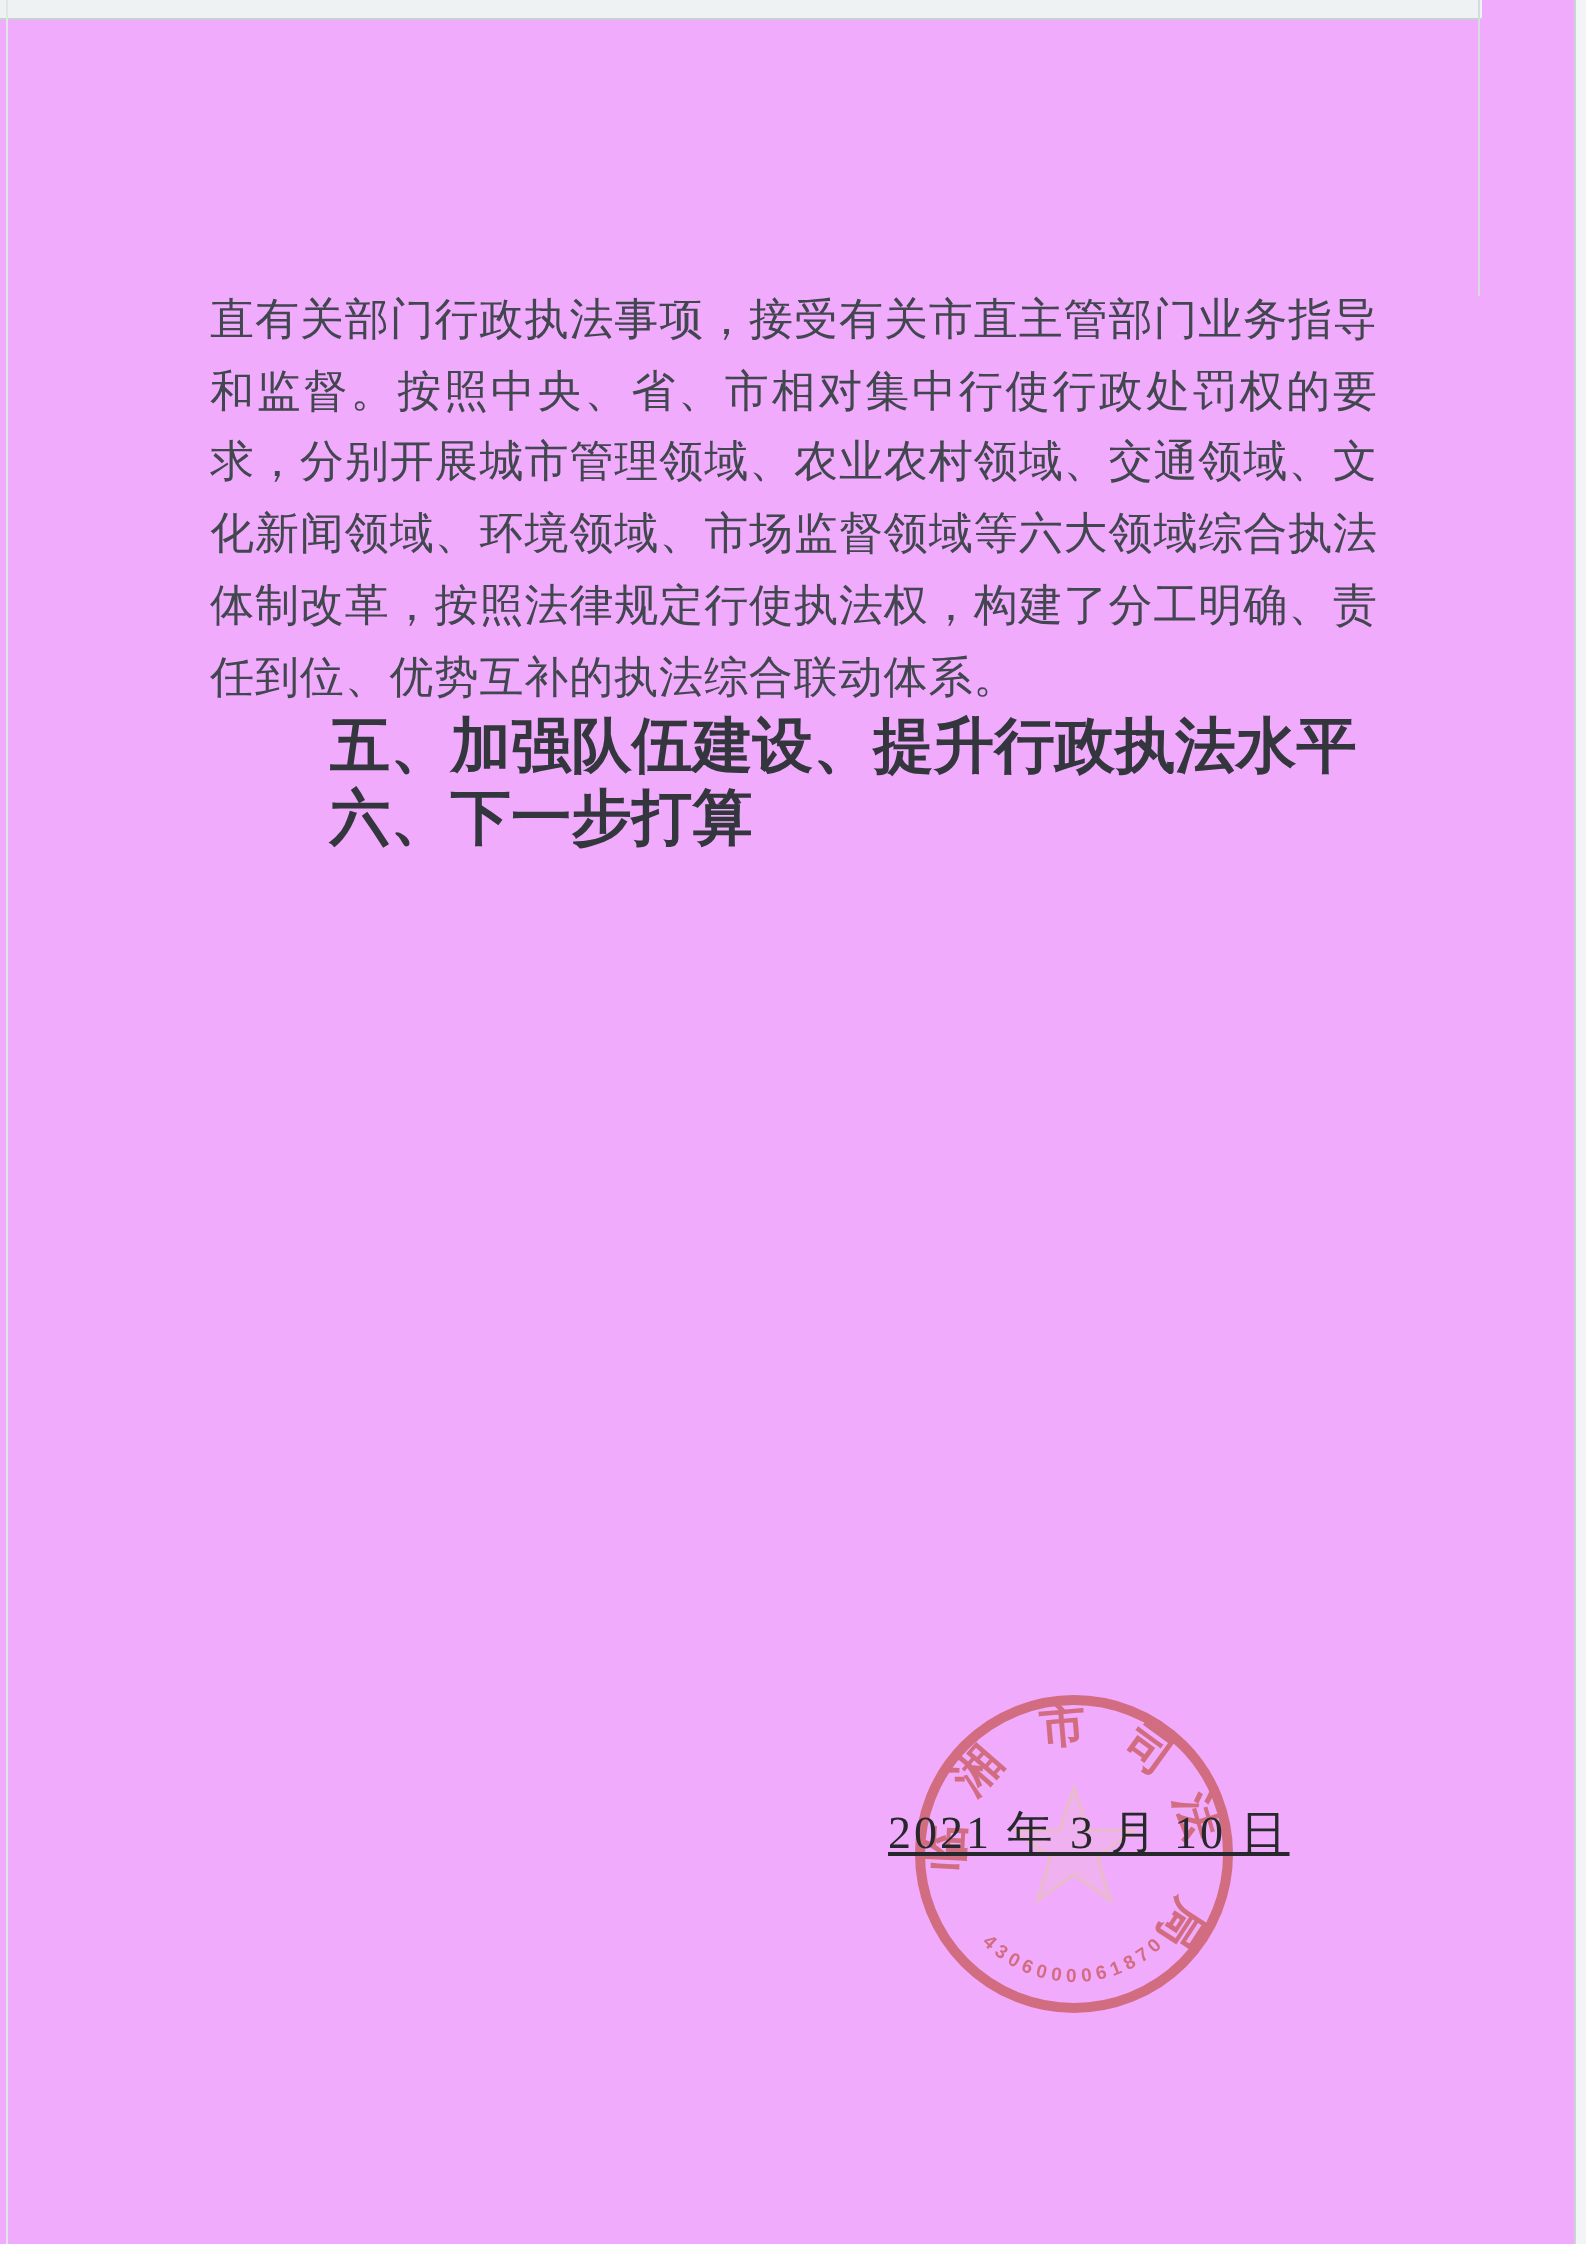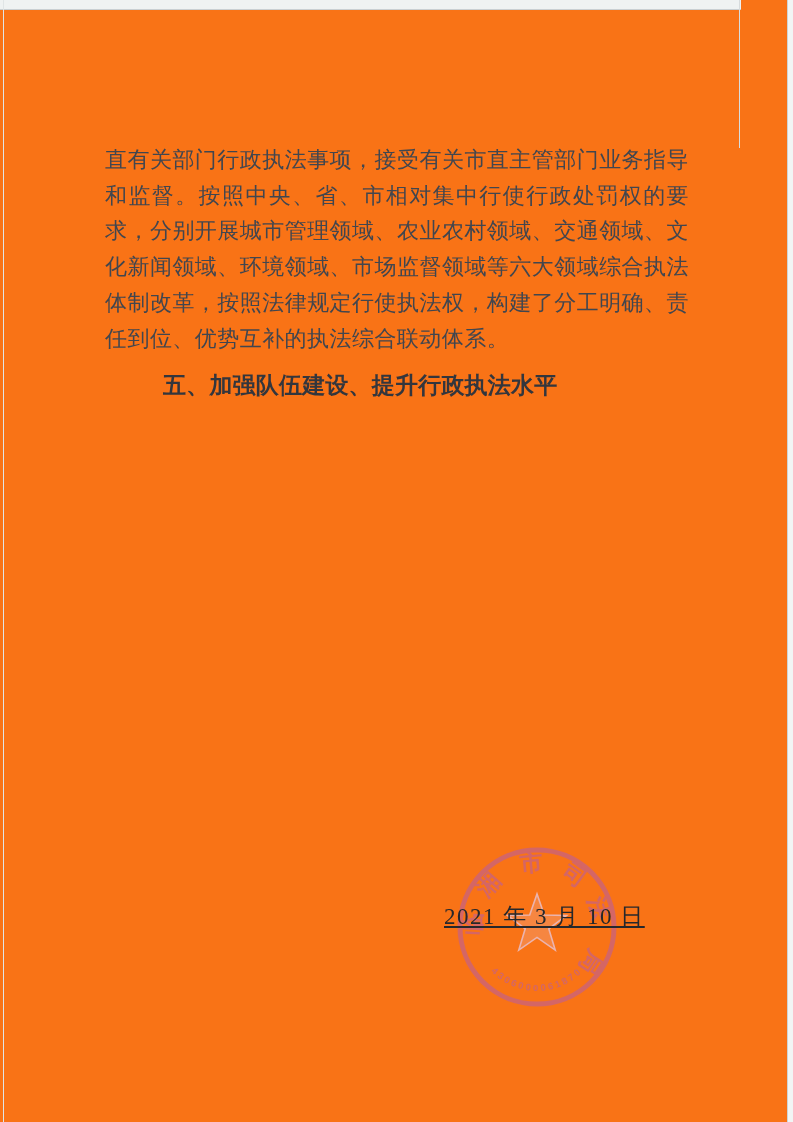--- a/index.html
+++ b/index.html
@@ -6,37 +6,37 @@
     --seal-color:#cf6571;
     --seal-star-color:#e9bdc5;
   }
   html,body{margin:0;padding:0;}
   body{
     width:793px;height:1122px;position:relative;
     background:#eef1f1;
     font-family:"Liberation Serif",serif;
   }
   .page{
-    position:absolute;inset:0;background:#f97316;overflow:hidden;
+    position:absolute;inset:0;background:#f0abfc;overflow:hidden;
   }
   
   .scan-top{position:absolute;left:0;top:0;width:741px;height:9px;background:#eff2f2;border-bottom:1px solid #c9cfd2;}
   .scan-left{position:absolute;left:3px;top:0;width:1px;height:1122px;background:#e0e5e6;}
   .scan-right{position:absolute;left:787px;top:0;width:6px;height:1122px;background:#f2f5f5;border-left:1px solid #cdd4d6;}
   .scan-artifact{position:absolute;left:739px;top:0;width:1px;height:148px;background:#d6dbdd;}
   
   .content{
     position:absolute;left:105px;top:142px;width:584px;
     font-size:22px;line-height:35.7px;letter-spacing:0.45px;
     color:#41464f;text-align:justify;
   }
   .body-para{margin:0;text-indent:2em;}
   .no-indent{text-indent:0;}
   .heading{
-    margin:12px;font-size:23px;font-weight:700;text-indent:2em;
+    margin:0;font-size:30px;font-weight:700;text-indent:2em;
     font-family:"Liberation Sans",sans-serif;
     color:#33363d;letter-spacing:0.2px;line-height:35.7px;
   }
   .date{
     position:absolute;left:444px;top:901px;z-index:3;
     font-size:23px;color:#26282c;letter-spacing:1.5px;
     font-family:"Liberation Serif",serif;
     text-decoration:underline;
   }
   .seal{
@@ -60,20 +60,21 @@
 <div class="page">
 
   <div class="scan-top"></div>
   <div class="scan-left"></div>
   <div class="scan-right"></div>
   <div class="scan-artifact"></div>
 
   <div class="content">
     <p class="body-para no-indent">直有关部门行政执法事项，接受有关市直主管部门业务指导和监督。按照中央、省、市相对集中行使行政处罚权的要求，分别开展城市管理领域、农业农村领域、交通领域、文化新闻领域、环境领域、市场监督领域等六大领域综合执法体制改革，按照法律规定行使执法权，构建了分工明确、责任到位、优势互补的执法综合联动体系。</p>
     <h2 class="heading">五、加强队伍建设、提升行政执法水平</h2>
+    <h2 class="heading">六、下一步打算</h2>
   </div>
 
   <div class="seal">
     <svg viewBox="0 0 164 164" width="164" height="164" xmlns="http://www.w3.org/2000/svg">
       <circle class="seal-ring" cx="82" cy="82" r="77"></circle>
       <polygon class="seal-star" points="82,49 74.7,70 52.5,70.4 70.2,83.8 63.8,105.1 82,92.4 100.2,105.1 93.8,83.8 111.5,70.4 89.3,70"></polygon>
       <g id="seal-chars">
           <text class="seal-char" text-anchor="middle" dominant-baseline="central" transform="translate(18.1 78.7) rotate(-87.0)">临</text>
           <text class="seal-char" text-anchor="middle" dominant-baseline="central" transform="translate(33.7 40.0) rotate(-49.0)">湘</text>
           <text class="seal-char" text-anchor="middle" dominant-baseline="central" transform="translate(76.4 18.2) rotate(-5.0)">市</text>

